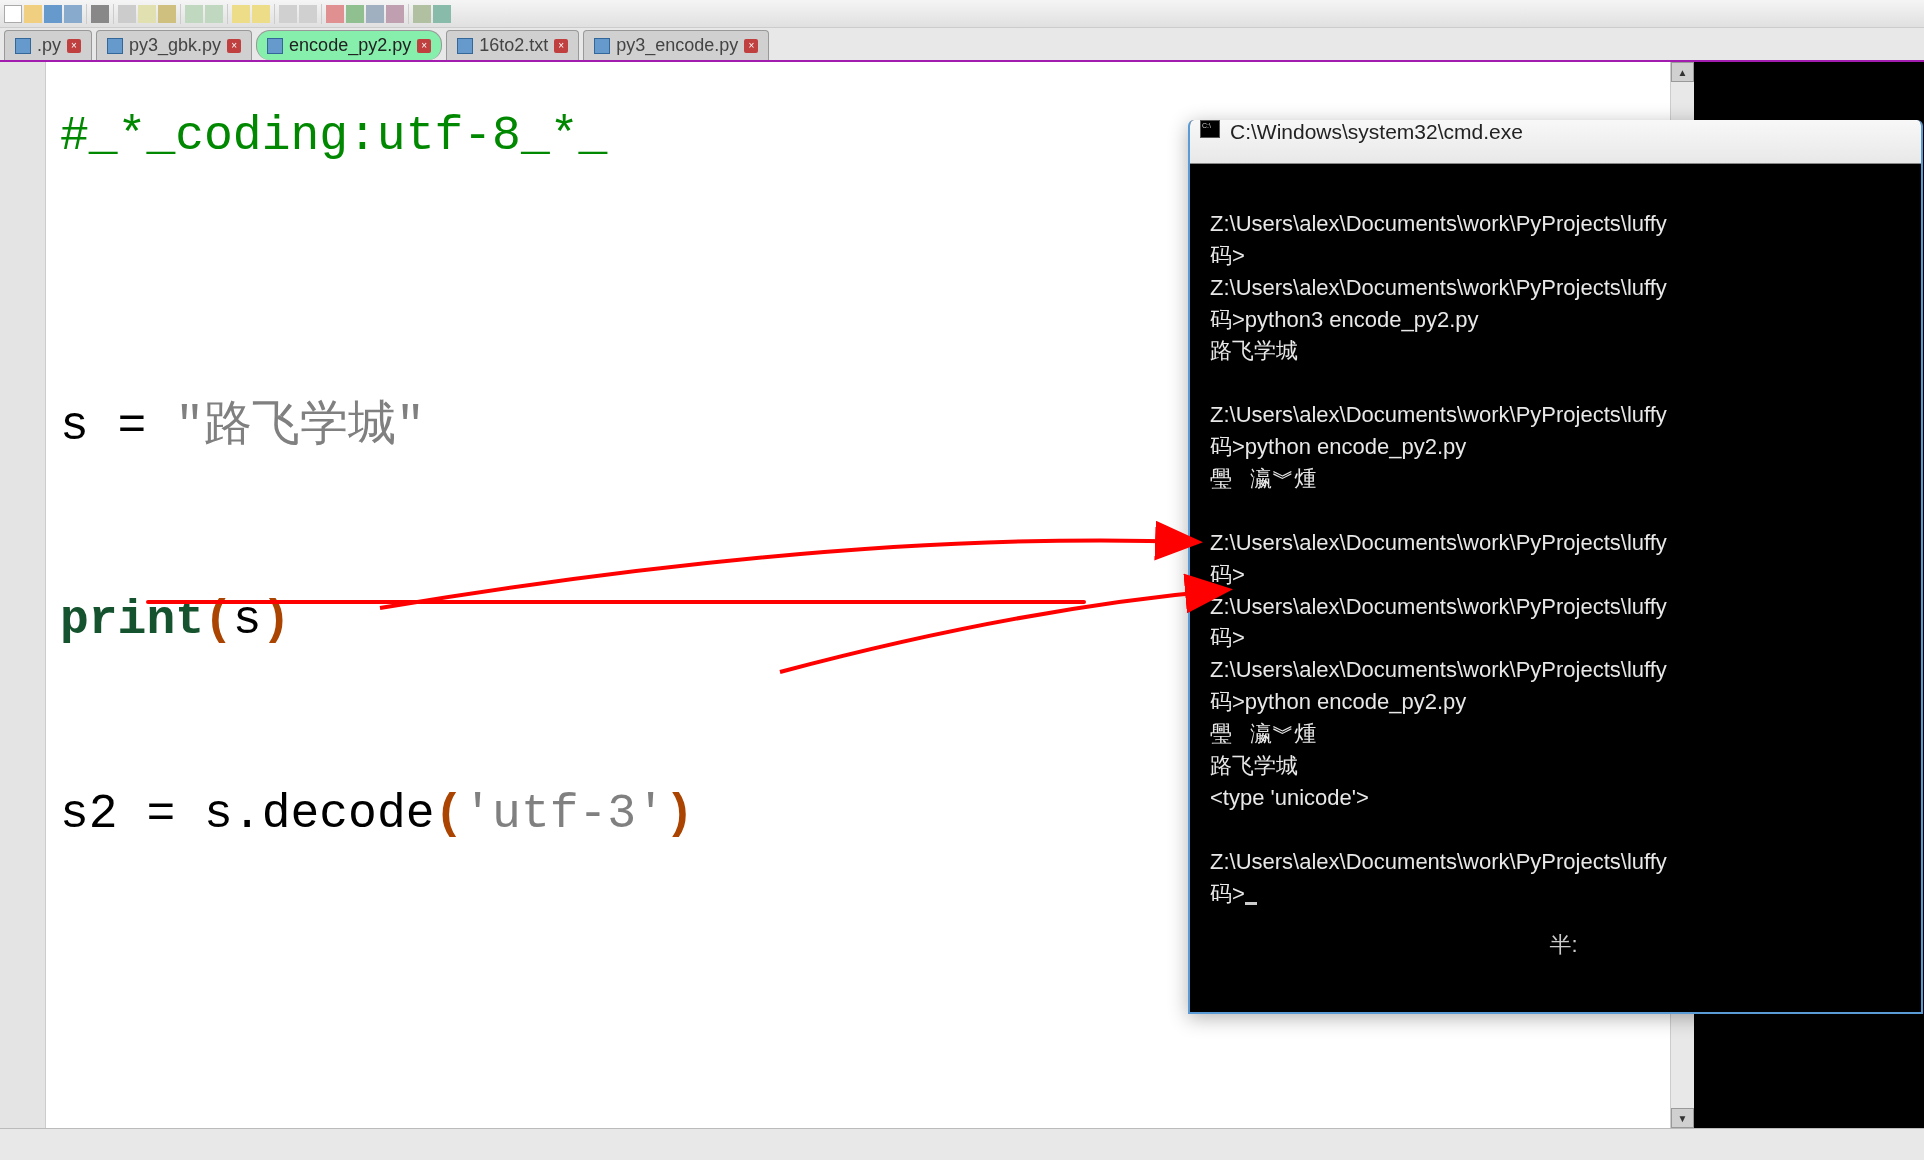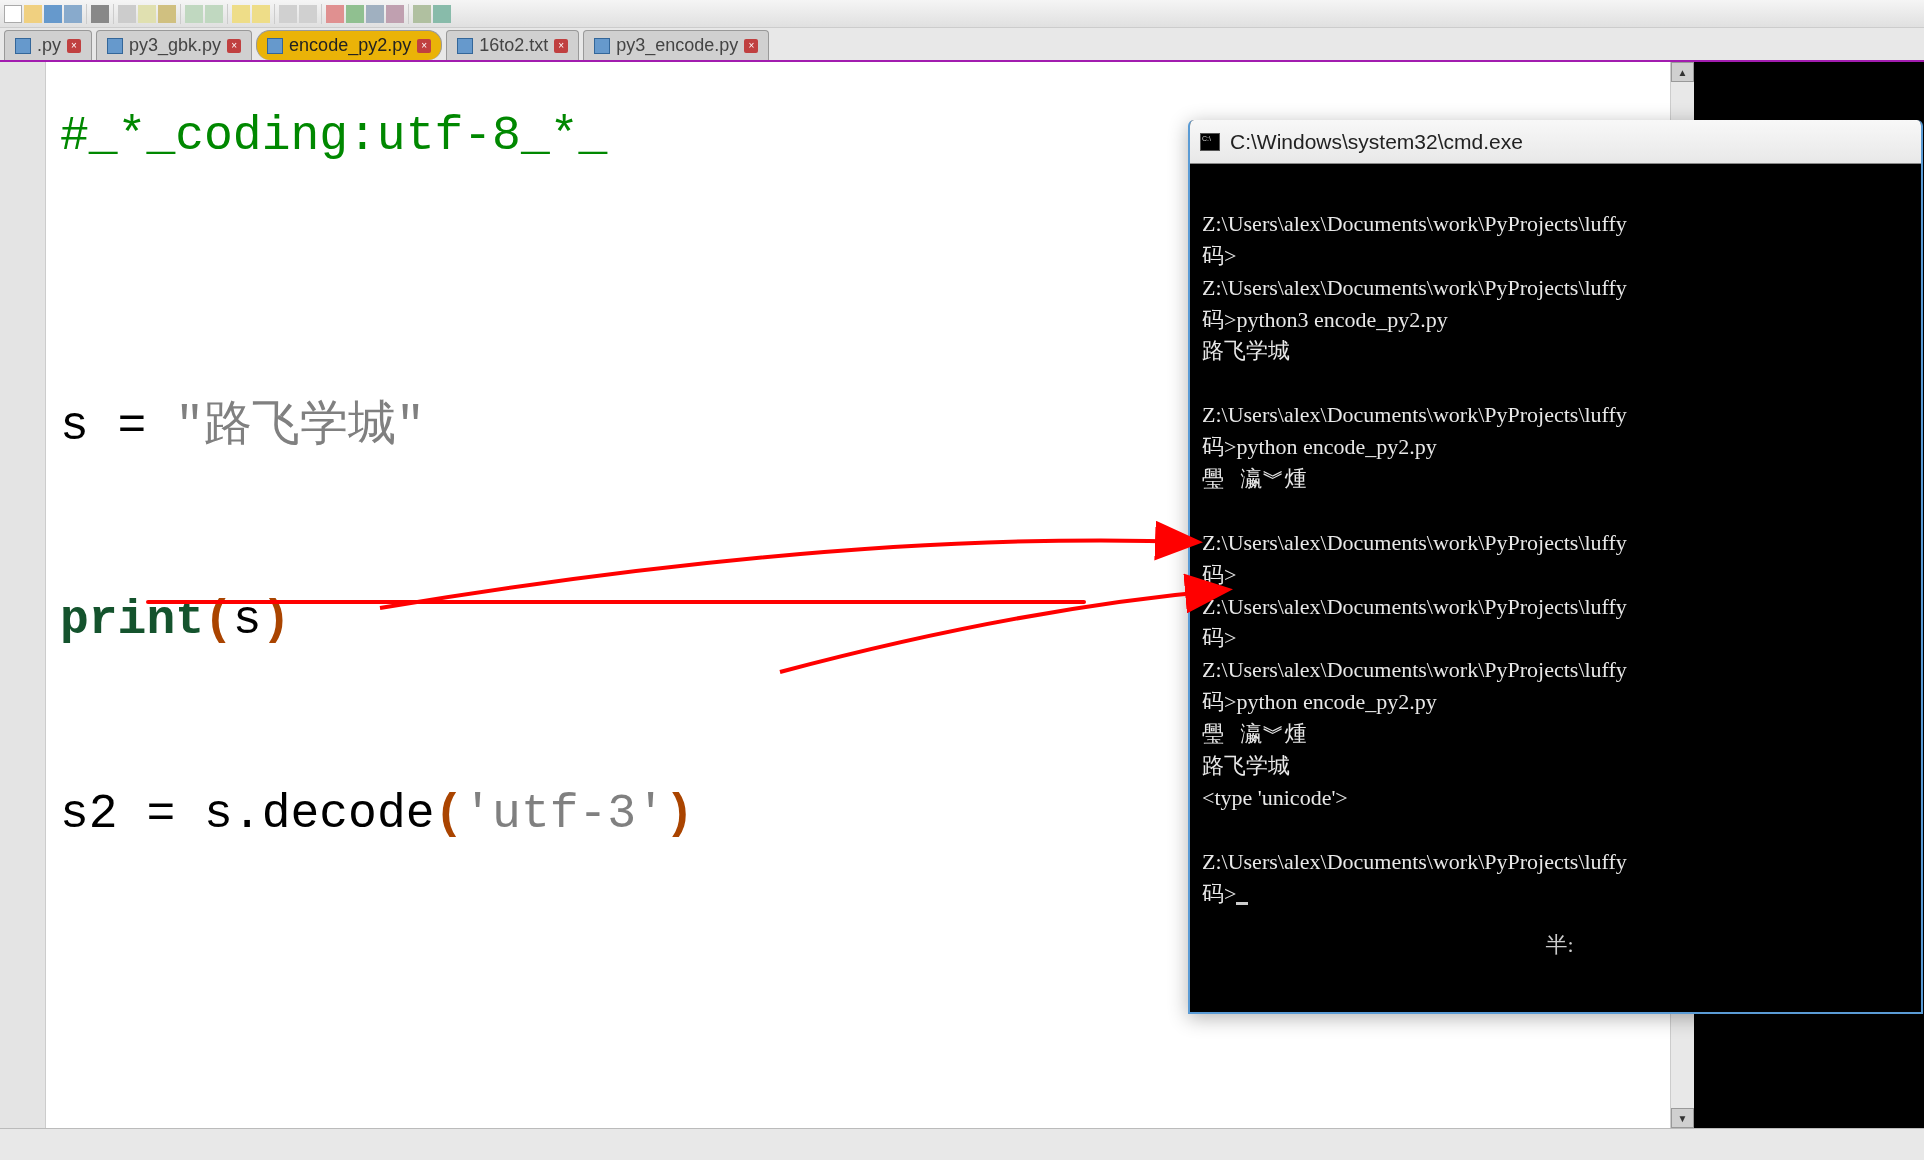--- a/index.html
+++ b/index.html
@@ -48,21 +48,21 @@
       padding: 4px 10px;
       background: #d0d0d0;
       border: 1px solid #999;
       border-bottom: none;
       border-radius: 4px 4px 0 0;
       font-size: 18px;
       color: #444;
       cursor: pointer;
     }
     .tab.active {
-      background: #eab308;
+      background: #86efac;
       color: #222;
       border-radius: 14px;
     }
     .tab-icon {
       width: 16px;
       height: 16px;
       background: #6699cc;
       border: 1px solid #336699;
     }
     .tab-close {
@@ -160,21 +160,20 @@
       border-top: none;
       border-radius: 6px 6px 0 0;
       overflow: hidden;
       box-shadow: 0 4px 20px rgba(0,0,0,0.3);
     }
     .cmd-titlebar {
       height: 44px;
       background: linear-gradient(to bottom, #f8f8f8, #e8e8e8);
       border-bottom: 1px solid #888;
       display: flex;
-      align-items: center;
       padding: 0 10px;
       gap: 10px;
     }
     .cmd-icon {
       width: 20px;
       height: 18px;
       background: #000;
       border: 1px solid #555;
       position: relative;
     }
@@ -185,27 +184,28 @@
       position: absolute;
       top: 1px;
       left: 1px;
     }
     .cmd-title {
       font-size: 21px;
       color: #222;
     }
     .cmd-body {
       padding: 12px 4px 10px 12px;
-      font-family: Liberation Serif, serif;
+      font-family: Liberation Sans, sans-serif;
       font-size: 22px;
       line-height: 1.45;
       color: #e8e8e8;
       white-space: pre;
       overflow: hidden;
       height: calc(100% - 44px);
+      margin-left: 8px;
     }
     .cmd-body .cursor {
       display:inline-block;
       width:12px;
       height:3px;
       background:#ccc;
       vertical-align: bottom;
       margin-bottom:4px;
     }
     .cmd-footer-text {

